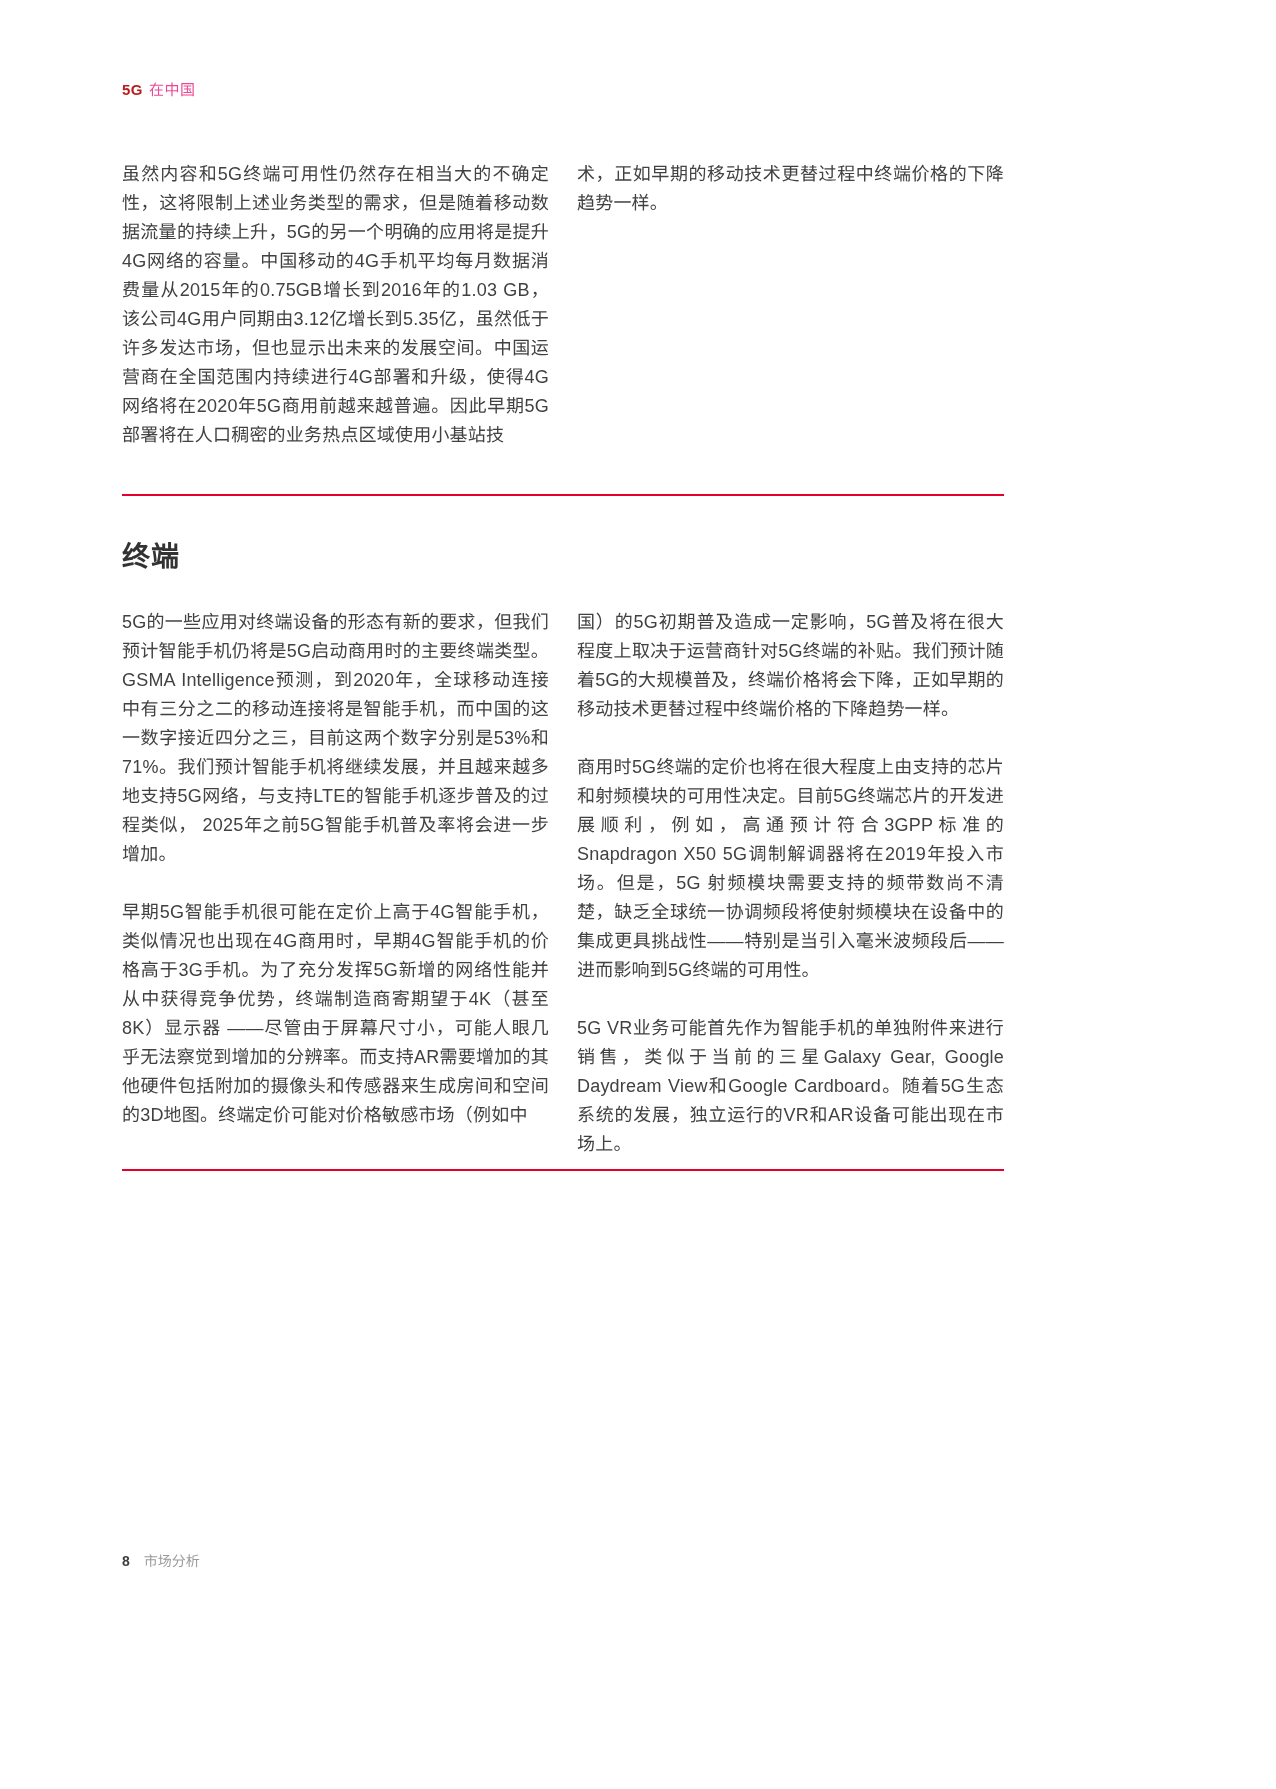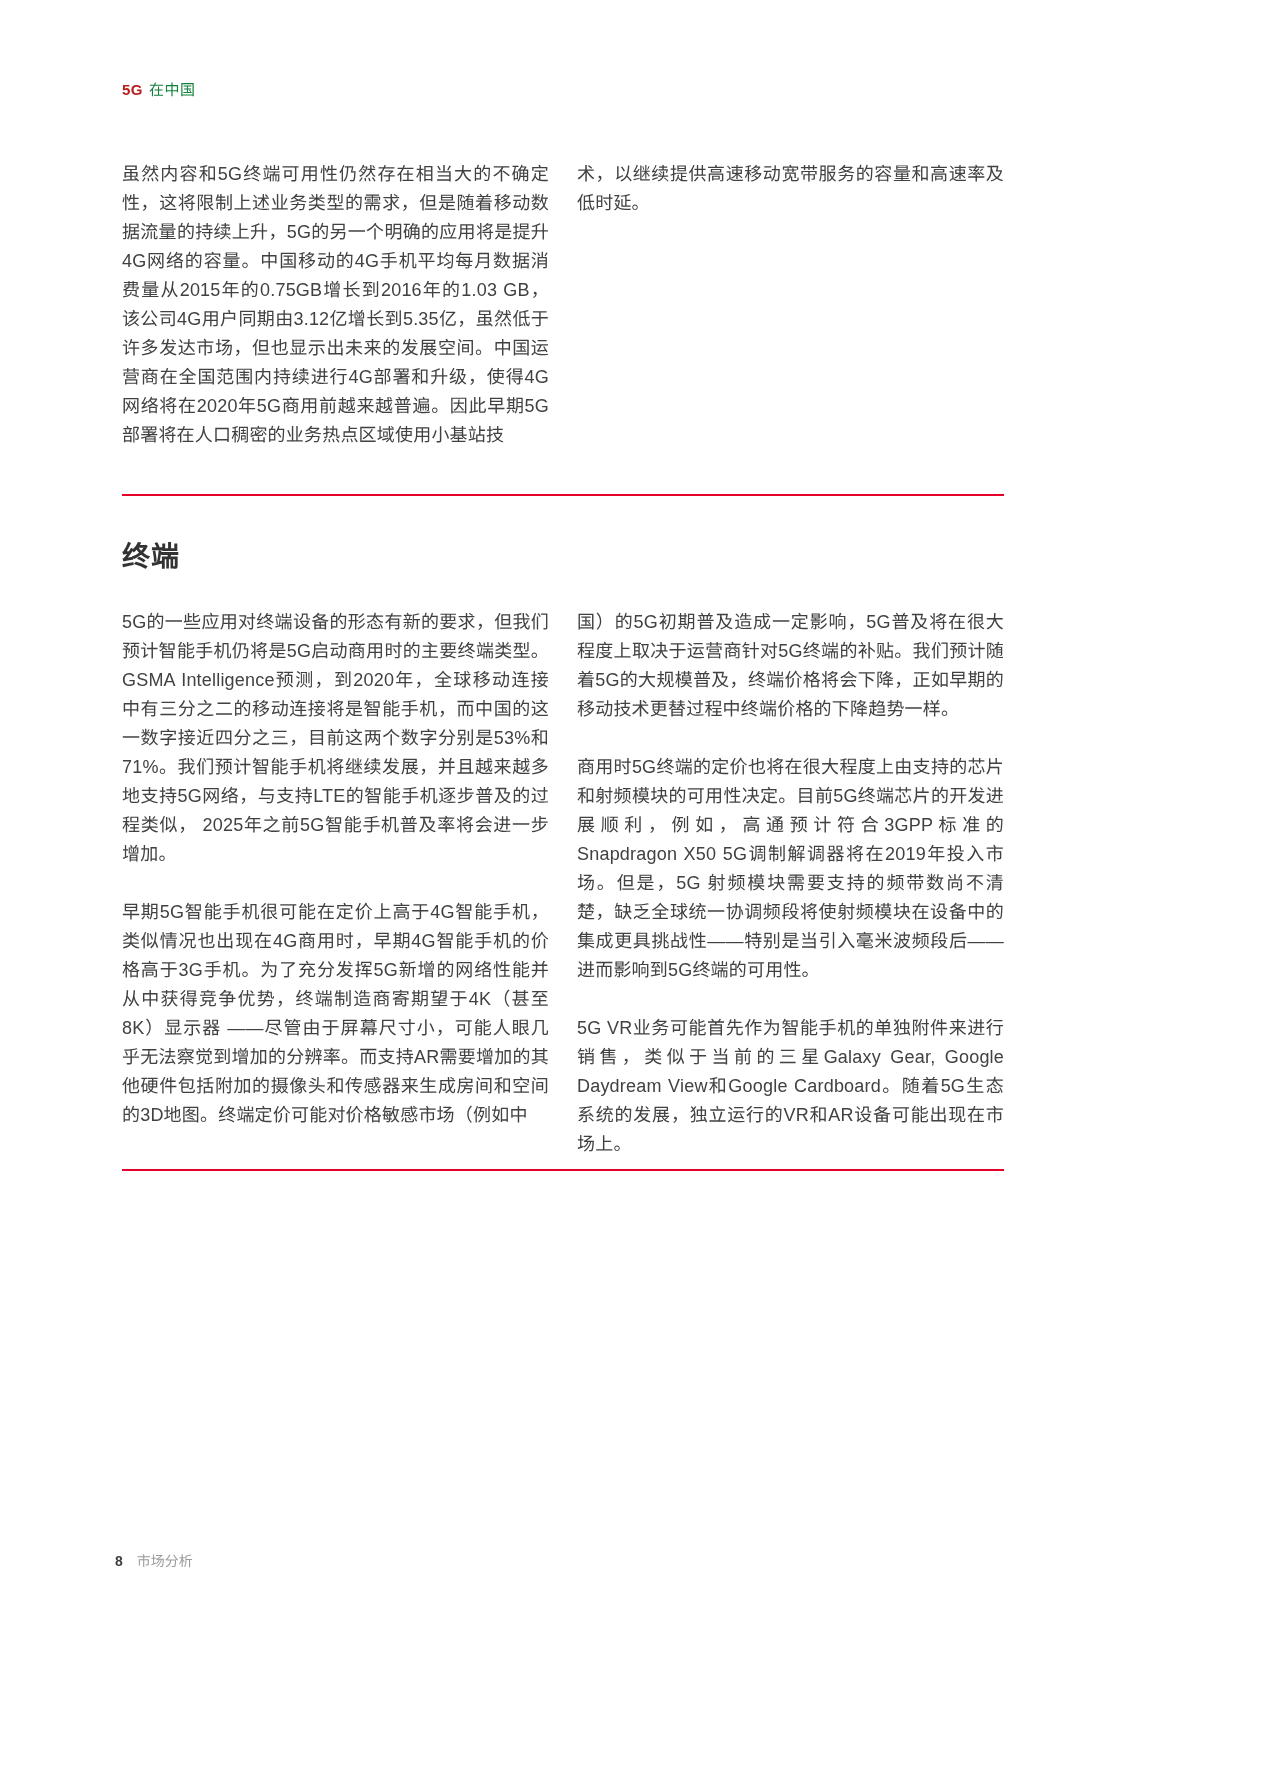--- a/index.html
+++ b/index.html
@@ -30,21 +30,21 @@
     font-size: 15px;
     letter-spacing: 0.5px;
     color: #3b3b3b;
   }
   .page-header .brand {
     font-weight: bold;
     color: #b91c1c;
   }
   .page-header .header-title {
     margin-left: 6px;
-    color: #15803d;
+    color: #ec4899;
   }
 
   
   .content {
     position: absolute;
     top: 160px;
     left: 122px;
     width: 882px;
   }
 
@@ -79,21 +79,21 @@
     color: #333333;
     letter-spacing: 1px;
   }
 
   .columns.terminal { margin-top: 34px; }
 
   
   .page-footer {
     position: absolute;
     top: 1550px;
-    left: 115px;
+    left: 122px;
     font-size: 14px;
   }
   .page-footer .page-number {
     color: #3d3d3d;
     font-weight: bold;
   }
   .page-footer .footer-label {
     margin-left: 14px;
     color: #9b9b9b;
   }
@@ -107,21 +107,21 @@
     <span class="brand">5G</span><span class="header-title">在中国</span>
   </header>
 
   <main class="content">
 
     <section class="columns top">
       <div class="col">
         <p>虽然内容和5G终端可用性仍然存在相当大的不确定性，这将限制上述业务类型的需求，但是随着移动数据流量的持续上升，5G的另一个明确的应用将是提升4G网络的容量。中国移动的4G手机平均每月数据消费量从2015年的0.75GB增长到2016年的1.03 GB，该公司4G用户同期由3.12亿增长到5.35亿，虽然低于许多发达市场，但也显示出未来的发展空间。中国运营商在全国范围内持续进行4G部署和升级，使得4G网络将在2020年5G商用前越来越普遍。因此早期5G部署将在人口稠密的业务热点区域使用小基站技</p>
       </div>
       <div class="col">
-        <p>术，以继续提供高速移动宽带服务的容量和高速率及低时延。</p>
+        <p>术，正如早期的移动技术更替过程中终端价格的下降趋势一样。</p>
       </div>
     </section>
 
     <hr class="rule top-rule">
 
     <h2 class="section-heading">终端</h2>
 
     <section class="columns terminal">
       <div class="col">
         <p>5G的一些应用对终端设备的形态有新的要求，但我们预计智能手机仍将是5G启动商用时的主要终端类型。GSMA Intelligence预测，到2020年，全球移动连接中有三分之二的移动连接将是智能手机，而中国的这一数字接近四分之三，目前这两个数字分别是53%和71%。我们预计智能手机将继续发展，并且越来越多地支持5G网络，与支持LTE的智能手机逐步普及的过程类似， 2025年之前5G智能手机普及率将会进一步增加。</p>

